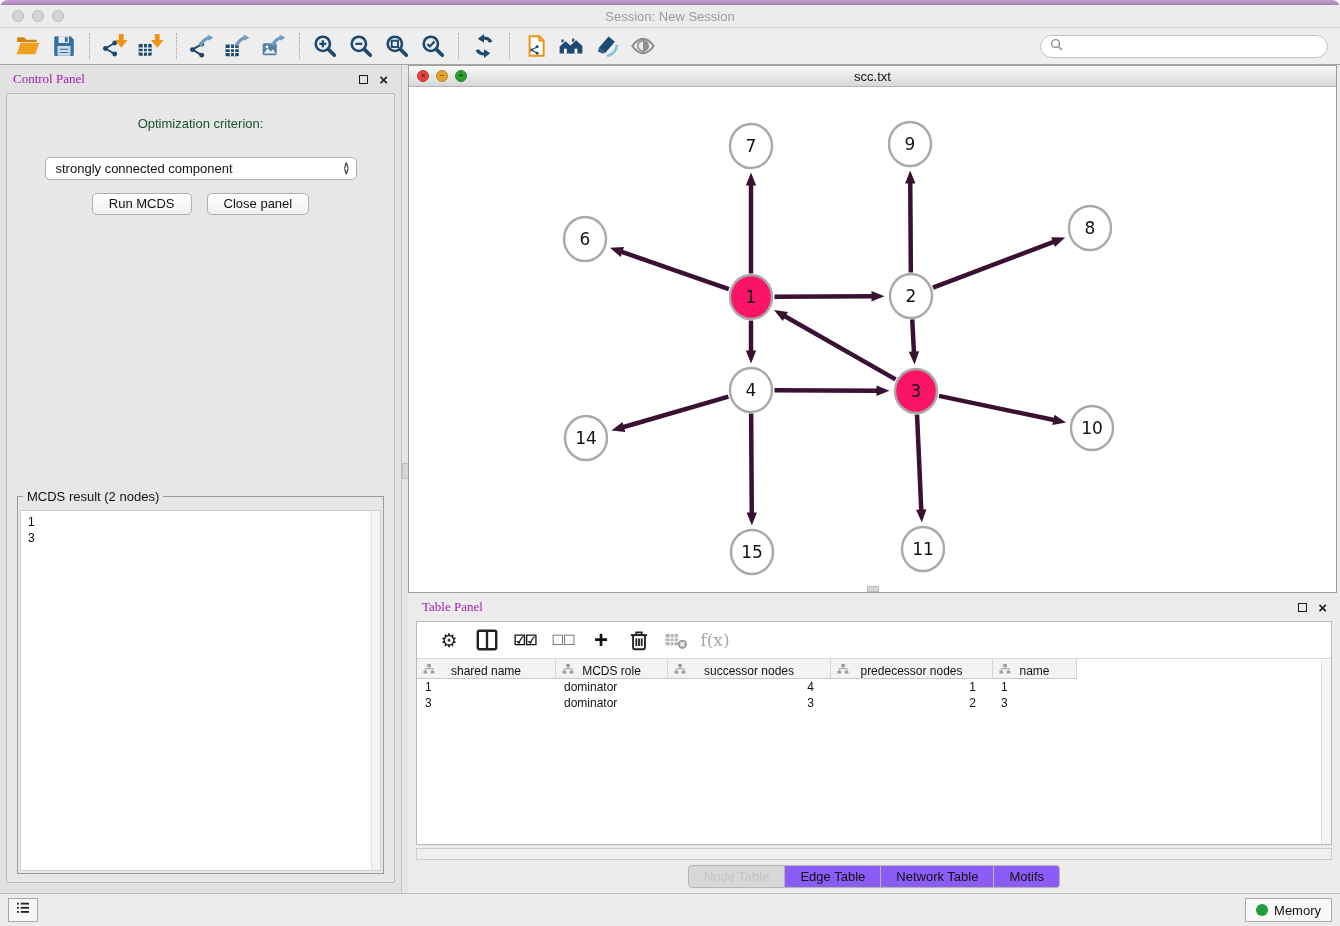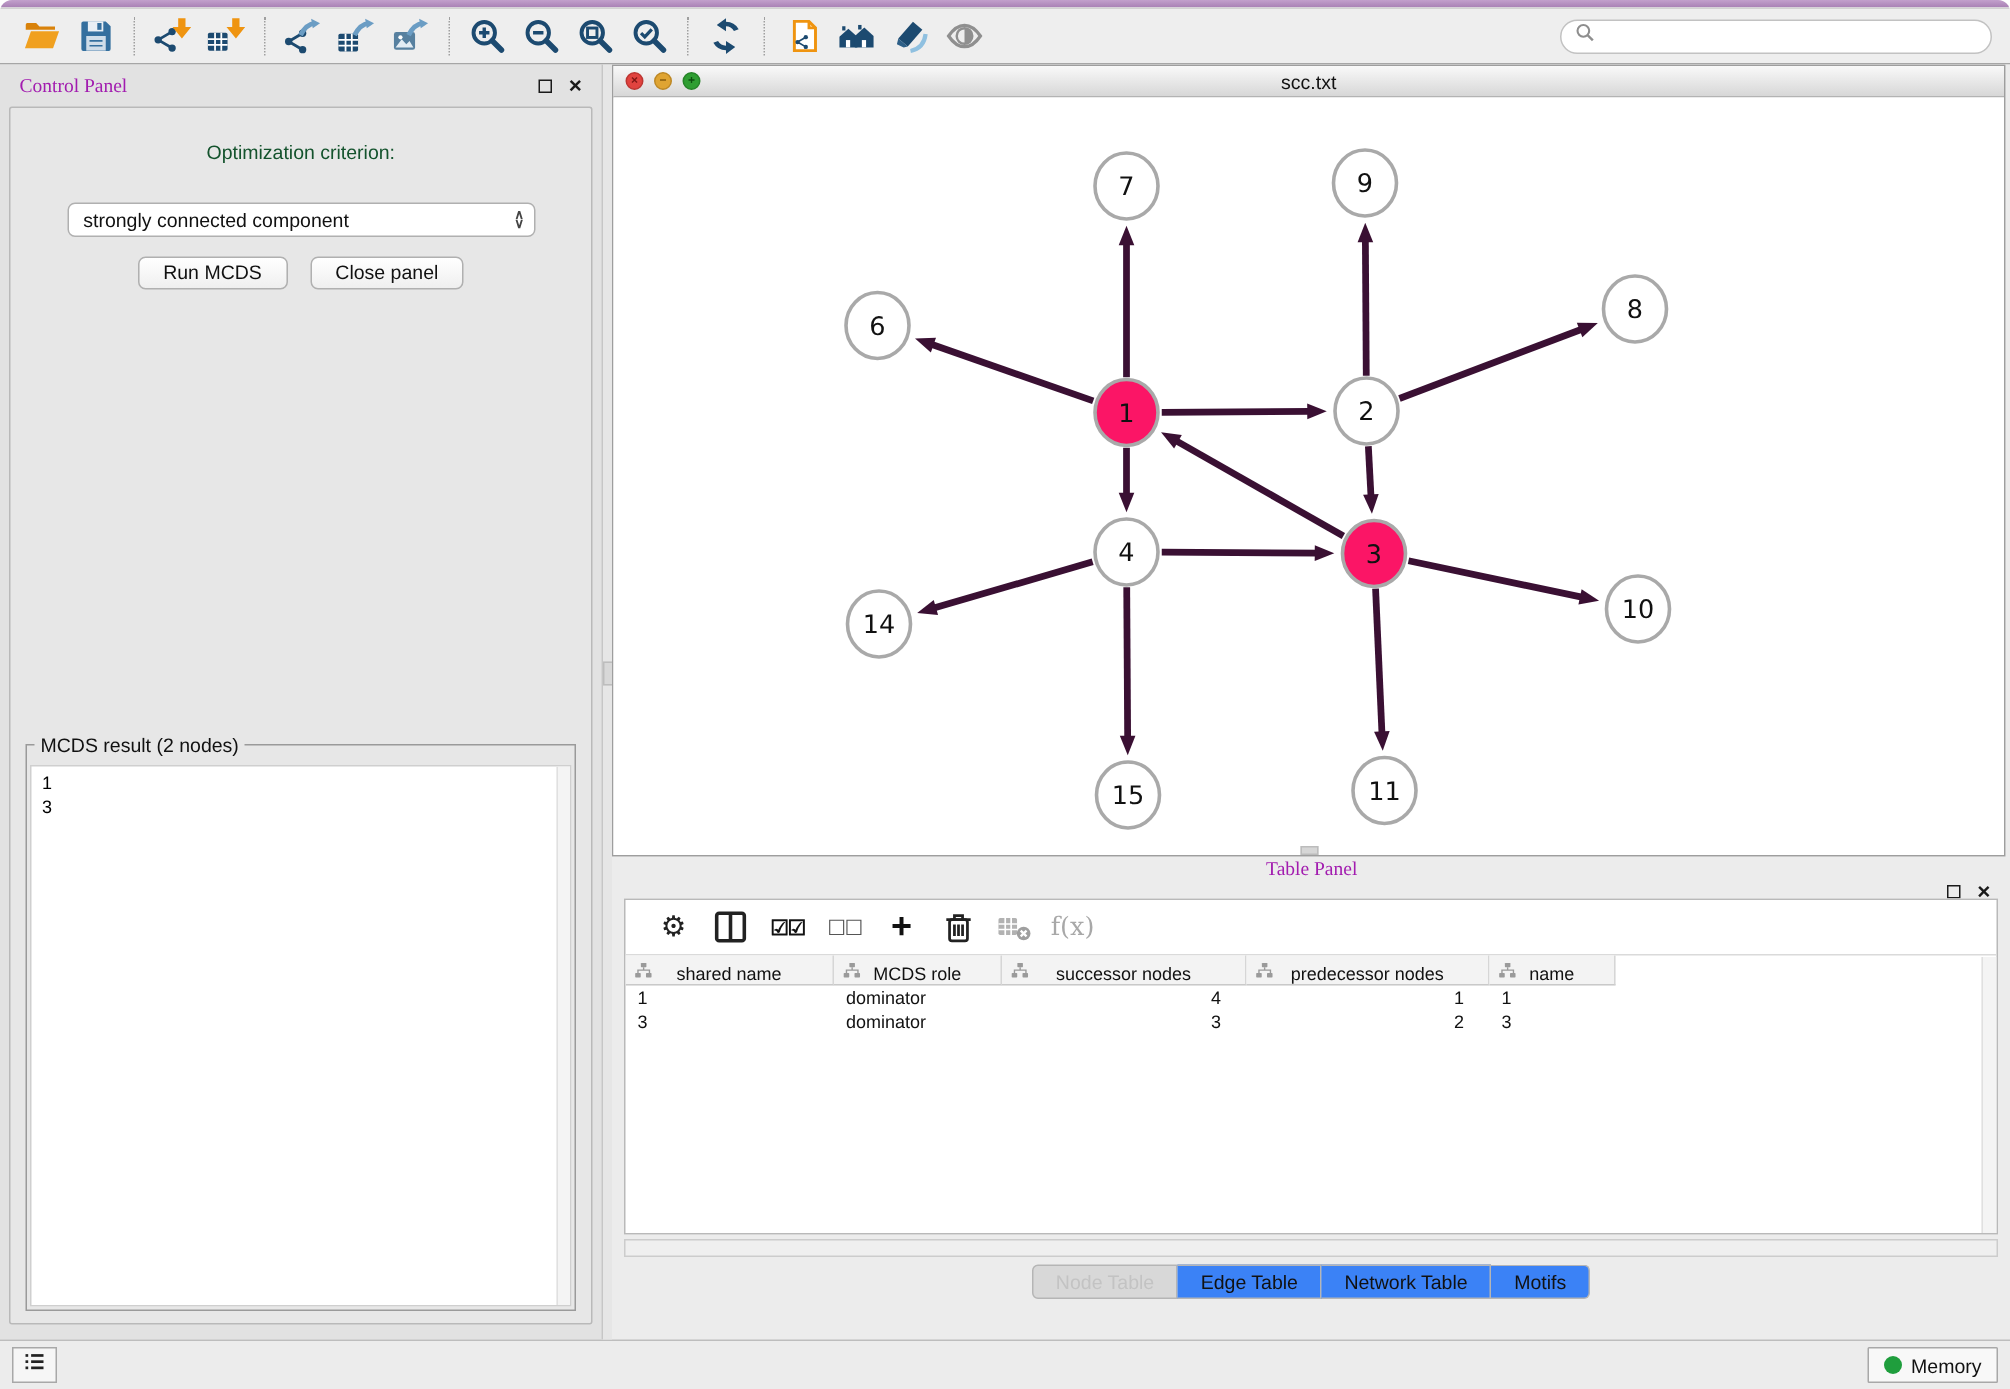--- a/index.html
+++ b/index.html
@@ -88,40 +88,48 @@
   .t-header { display:flex; height:20px; flex:none; font-size:12px; color:#111; }
   .t-hcell { background:#f3f3f3; border-bottom:1px solid #c9c9c9; border-right:1px solid #d6d6d6;
              position:relative; display:flex; align-items:flex-end; justify-content:center; flex:none; }
   .t-hcell .tree { position:absolute; left:6px; top:4px; }
   .t-row { display:flex; height:16px; flex:none; font-size:12px; color:#111; }
   .t-cell { flex:none; display:flex; align-items:center; }
   .t-scroll { position:absolute; right:0; top:38px; bottom:0; width:10px; background:#f4f4f4;
               border-left:1px solid #e0e0e0; }
   .h-scroll { height:12px; margin:3px 8px 0 8px; background:#efefef; border:1px solid #cccccc; flex:none; }
   .t-tabs { height:32px; display:flex; align-items:center; justify-content:center; flex:none; }
-  .t-tab { font-size:13px; padding:3px 15px; background:#3b82f6; border:1px solid #b5b5b5; border-left:none;
+  .t-tab { font-size:13px; padding:3px 15px; background:#8b5cf6; border:1px solid #b5b5b5; border-left:none;
            color:#111; }
   .t-tab:first-child { border-left:1px solid #b5b5b5; border-radius:4px 0 0 4px; }
   .t-tab:last-child { border-radius:0 4px 4px 0; }
   .t-tab.selected { background:#d8d8d8; color:#c3c3c3; }
   
   .status-bar { height:33px; flex:none; border-top:1px solid #bdbdbd; background:#ececec;
                 display:flex; align-items:center; padding:0 8px; }
   .list-btn { width:30px; height:24px; background:#f6f6f6; border:1px solid #a8a8a8;
               display:flex; align-items:center; justify-content:center; }
   .memory-btn { margin-left:auto; height:24px; padding:0 10px; background:#f8f8f8; border:1px solid #a8a8a8;
                 display:flex; align-items:center; gap:6px; font-size:13px; color:#111; border-radius:1px; }
   .mem-dot { width:12px; height:12px; border-radius:50%; background:#1f9e3d; }
 </style>
 </head>
 <body>
 
 <div class="app">
   <div class="top-edge"></div>
 
+  <div class="titlebar">
+    <div class="traffic">
+      <span class="tl"></span>
+      <span class="tl"></span>
+      <span class="tl"></span>
+    </div>
+    <div class="win-title">Session: New Session</div>
+  </div>
 
   <div class="main-toolbar">
 
     <span class="tool-btn">
         <svg viewBox="0 0 24 24" width="26" height="26">
           <path d="M2 18.5V5a1 1 0 0 1 1-1h5.4l2 2.2H20v2H2z" fill="#d9820a"></path>
           <path d="M1.5 19.5L5.2 9h17.3l-3.7 10.5z" fill="#f0a01f"></path>
         </svg>
       </span>
       <span class="tool-btn">
@@ -395,21 +403,21 @@
               <ellipse cx="343" cy="465" rx="21" ry="22" fill="#ffffff" stroke="#a9a9a9" stroke-width="2.4"></ellipse>
               <text x="343" y="471" text-anchor="middle" fill="#111111" font-size="17" font-family="&quot;DejaVu Sans&quot;, sans-serif">15</text>
               <ellipse cx="514" cy="462" rx="21" ry="22" fill="#ffffff" stroke="#a9a9a9" stroke-width="2.4"></ellipse>
               <text x="514" y="468" text-anchor="middle" fill="#111111" font-size="17" font-family="&quot;DejaVu Sans&quot;, sans-serif">11</text>
             </svg>
           </div>
         <div class="net-grip"></div>
       </div>
 
       <div class="table-panel">
-        <div class="panel-header" style="padding-left:14px;flex-direction:column;">
+        <div class="panel-header" style="padding-left:14px;">
           <span class="panel-title">Table Panel</span>
           <span class="panel-header-icons">
             <span class="float-box"></span>
             <span class="close-x">×</span>
           </span>
         </div>
         <div class="table-box">
           <div class="t-toolbar">
               <span class="t-tool-btn">
                 <span class="glyph-gear">⚙</span>

